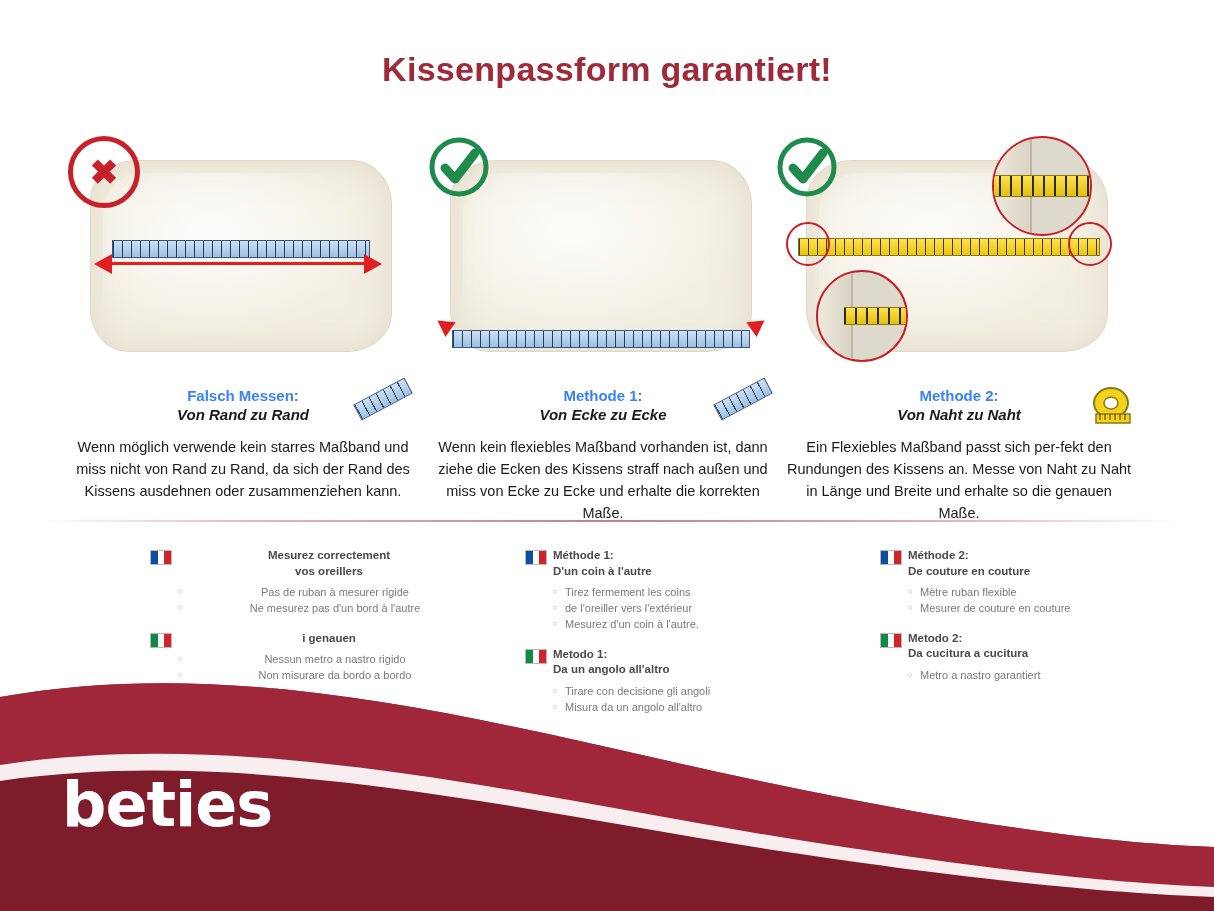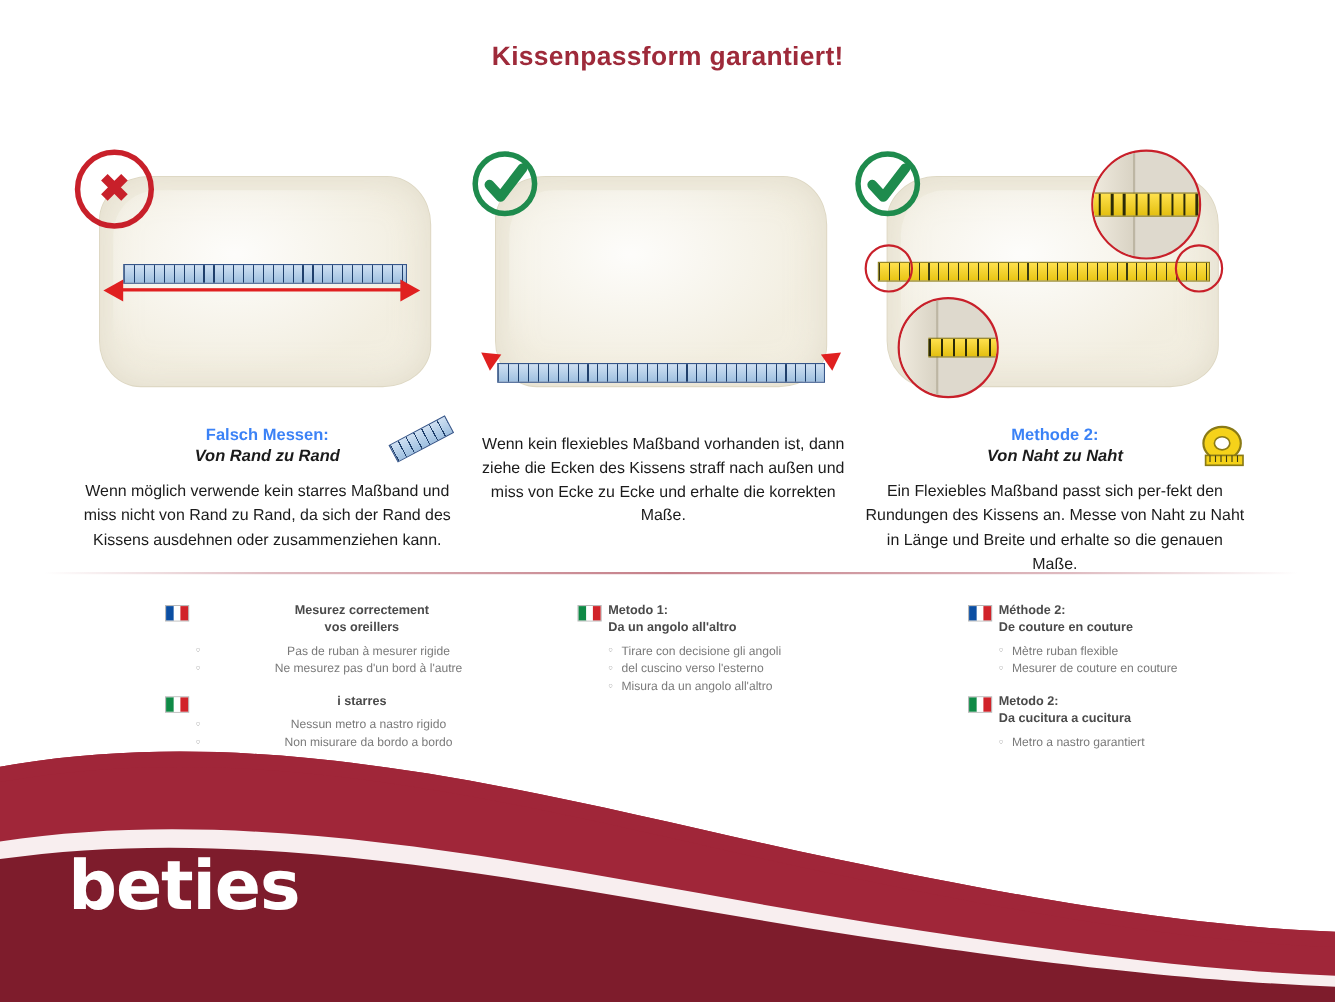--- a/index.html
+++ b/index.html
@@ -7,23 +7,23 @@
     width:1214px;height:911px;
     background:#ffffff;
     font-family:"Liberation Sans", sans-serif;
     overflow:hidden;
     position:relative;
   }
   .page{position:relative;width:1214px;height:911px;overflow:hidden;}
 
   
   .title{
-    position:absolute;top:38px;left:0;width:1214px;
+    position:absolute;top:50px;left:0;width:1214px;
     text-align:center;
-    font-size:24px;font-weight:bold;color:#9e2a3a;
+    font-size:34px;font-weight:bold;color:#9e2a3a;
     letter-spacing:.3px;
   }
 
   
   .panel{position:absolute;top:130px;width:366px;}
   .panel-1{left:60px;}
   .panel-2{left:420px;}
   .panel-3{left:776px;}
 
   .art{position:relative;width:366px;height:250px;}
@@ -180,20 +180,25 @@
       <div class="arrow-head" style="left:330px;top:186px;border-top:9px solid transparent;border-bottom:9px solid transparent;border-left:16px solid #e02020;transform:rotate(-35deg);"></div>
 
       <div class="badge badge-check">
         <svg width="62" height="62" viewBox="0 0 62 62">
           <circle cx="31" cy="31" r="27" fill="none" stroke="#1e8b4d" stroke-width="5"></circle>
           <path d="M17 32 L27 43 L47 17" fill="none" stroke="#1e8b4d" stroke-width="9" stroke-linecap="round" stroke-linejoin="round"></path>
         </svg>
       </div>
     </div>
 
+    <div class="cap">
+      <div class="cap-title">Methode 1:</div>
+      <div class="cap-sub">Von Ecke zu Ecke</div>
+      <div class="mini-ruler" style="right:14px;top:4px;"></div>
+    </div>
     <div class="body-txt">Wenn kein flexiebles Maßband vorhanden ist, dann ziehe die Ecken des Kissens straff nach außen und miss von Ecke zu Ecke  und erhalte die korrekten Maße.</div>
   </div>
 
   <div class="panel panel-3">
     <div class="art">
       <div class="pillow"></div>
 
       <div class="ruler-y" style="left:22px;top:108px;width:300px;"></div>
 
       <div class="zoom-circle" style="left:216px;top:6px;width:96px;height:96px;">
@@ -255,39 +260,51 @@
         <div style="height:6px"></div>
         <div class="lang-li">Pas de ruban à mesurer rigide</div>
         <div class="lang-li">Ne mesurez pas d'un bord à l'autre</div>
       </div>
       <div class="lang-block">
         <span class="flag flag-it">
             <i></i>
             <i></i>
             <i></i>
           </span>
-        <div class="lang-head">i starres</div>
+        <div class="lang-head">i genauen</div>
         <div style="height:6px"></div>
         <div class="lang-li">Nessun metro a nastro rigido</div>
         <div class="lang-li">Non misurare da bordo a bordo</div>
       </div>
     </div>
 
     <div class="lang-col lc2">
       <div class="lang-block">
+        <span class="flag flag-fr">
+            <i></i>
+            <i></i>
+            <i></i>
+          </span>
+        <div class="lang-head">Méthode 1:</div>
+        <div class="lang-head">D'un coin à l'autre</div>
+        <div style="height:6px"></div>
+        <div class="lang-li">Tirez fermement les coins</div>
+        <div class="lang-li" style="padding-left:12px;">de l'oreiller vers l'extérieur</div>
+        <div class="lang-li">Mesurez d'un coin à l'autre.</div>
+      </div>
+      <div class="lang-block">
         <span class="flag flag-it">
             <i></i>
             <i></i>
             <i></i>
           </span>
         <div class="lang-head">Metodo 1:</div>
         <div class="lang-head">Da un angolo all'altro</div>
         <div style="height:6px"></div>
         <div class="lang-li">Tirare con decisione gli angoli</div>
-        <div class="lang-li" style="padding-left:12px;">del cuscino verso l'esterno</div>
         <div class="lang-li">Misura da un angolo all'altro</div>
       </div>
     </div>
 
     <div class="lang-col lc3">
       <div class="lang-block">
         <span class="flag flag-fr">
             <i></i>
             <i></i>
             <i></i>

